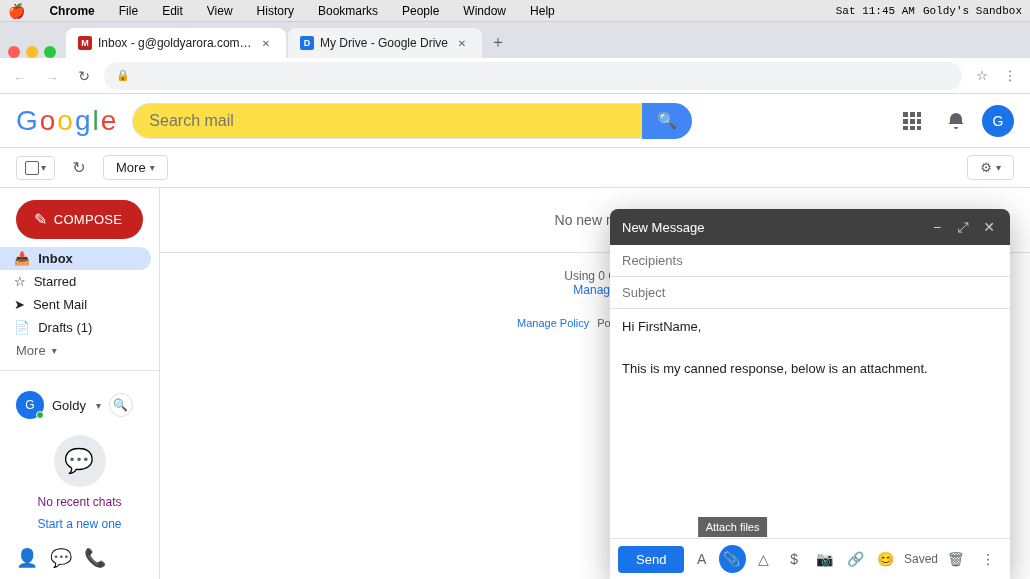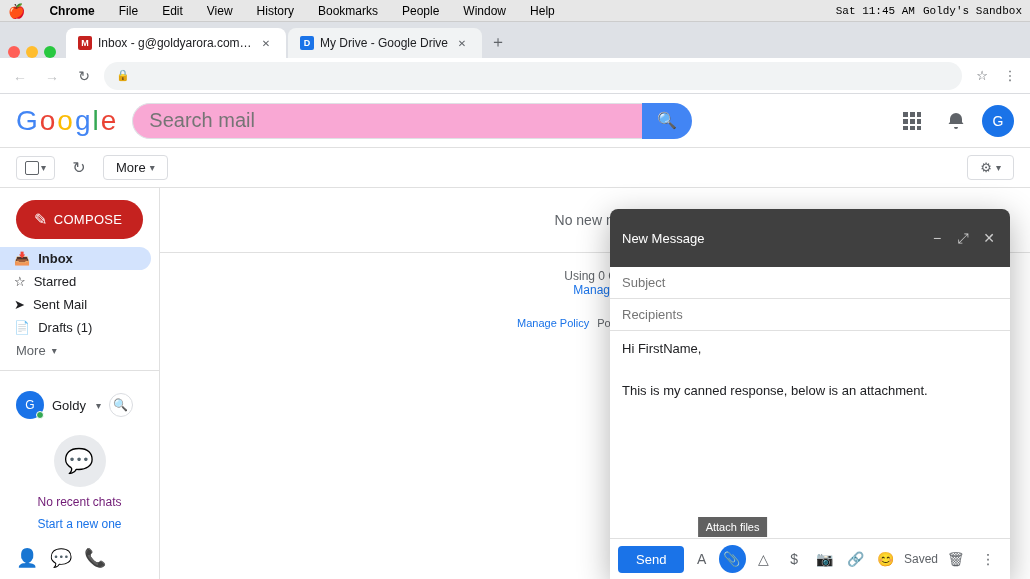--- a/index.html
+++ b/index.html
@@ -198,23 +198,23 @@
       align-items: center;
       gap: 0;
     }
     .gmail-search-input {
       flex: 1;
       height: 36px;
       border: 1px solid #dfe1e5;
       border-right: none;
       border-radius: 20px 0 0 20px;
       padding: 0 16px;
-      font-size: 20px;
+      font-size: 16px;
       outline: none;
-      background: #f9a8d4;
+      background: #fde047;
     }
     .gmail-search-btn {
       width: 50px;
       height: 36px;
       background: #4285f4;
       border: none;
       border-radius: 0 20px 20px 0;
       cursor: pointer;
       display: flex;
       align-items: center;
@@ -474,21 +474,21 @@
       border-radius: 8px 8px 0 0;
       box-shadow: 0 8px 32px rgba(0,0,0,0.3);
       display: flex;
       flex-direction: column;
       z-index: 1000;
       height: 370px;
     }
     .compose-header {
       background: #404040;
       color: #fff;
-      padding: 20px 12px;
+      padding: 9px 12px;
       border-radius: 8px 8px 0 0;
       display: flex;
       align-items: center;
       justify-content: space-between;
       cursor: pointer;
     }
     .compose-header-title {
       font-size: 13px;
       font-weight: 500;
       color: #fff;
@@ -786,24 +786,24 @@
   <div class="compose-header">
     <span class="compose-header-title">New Message</span>
     <div class="compose-header-controls">
       <span class="compose-ctrl-btn">−</span>
       <span class="compose-ctrl-btn">⤢</span>
       <span class="compose-ctrl-btn">✕</span>
     </div>
   </div>
 
   <div class="compose-field">
+    <input class="compose-field-input" type="text" placeholder="Recipients" style="">
+  </div>
+  <div class="compose-field">
     <input class="compose-field-input" type="text" placeholder="Subject" style="">
-  </div>
-  <div class="compose-field">
-    <input class="compose-field-input" type="text" placeholder="Recipients" style="">
   </div>
 
   <div class="compose-body">
     <div class="compose-body-text">Hi FirstName,
 
 This is my canned response, below is an attachment.</div>
   </div>
 
   <div class="compose-footer">
     <button class="send-btn">Send</button>

